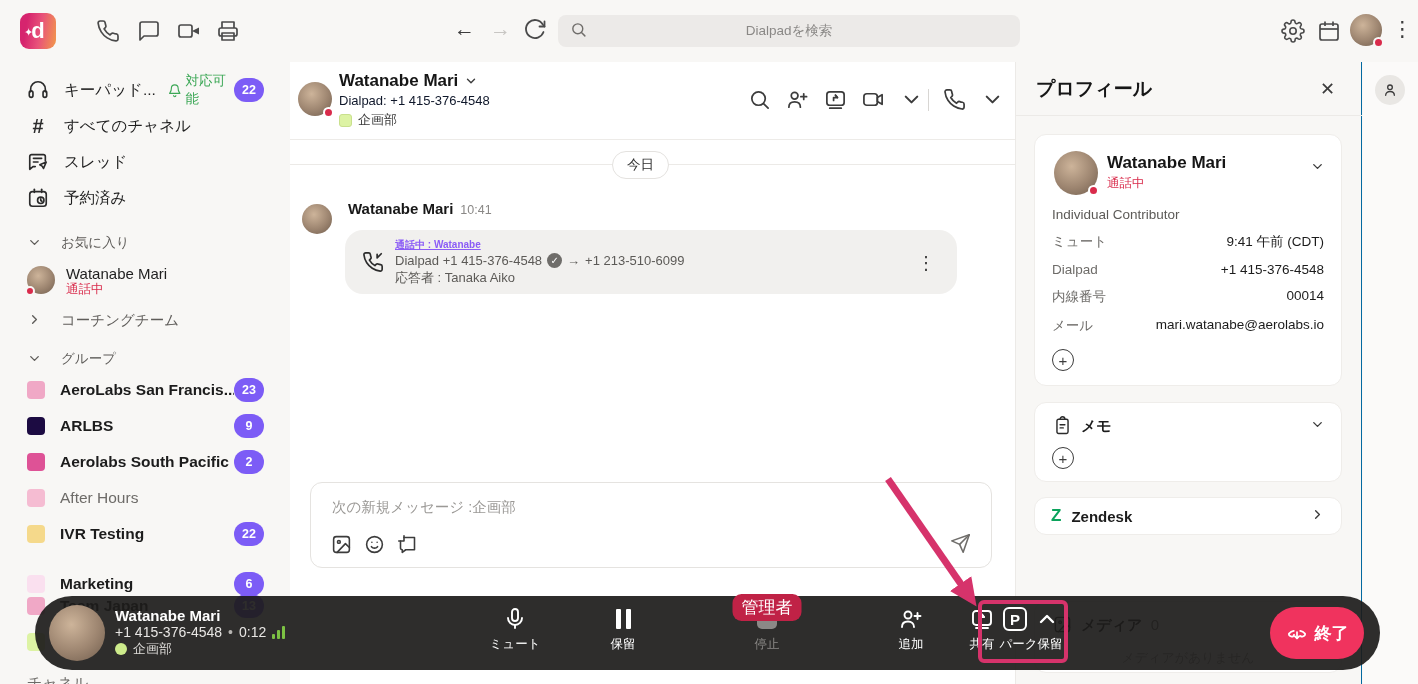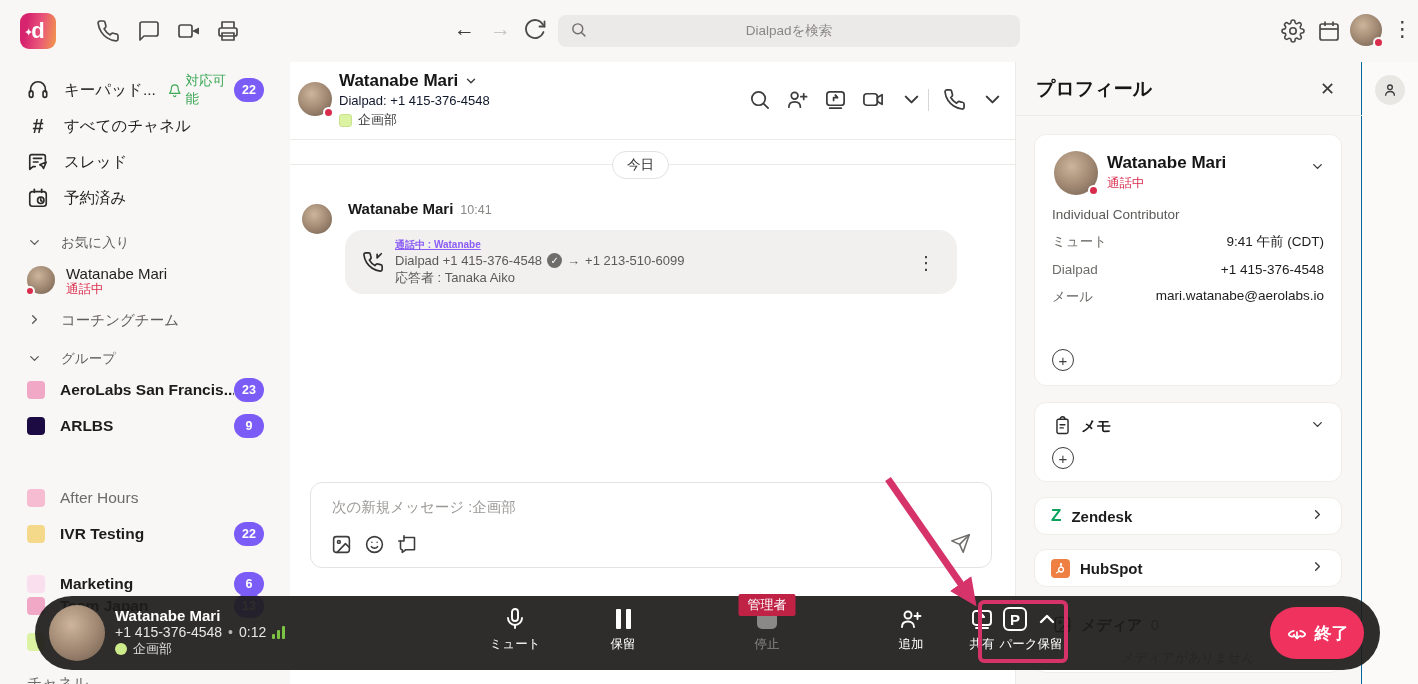--- a/index.html
+++ b/index.html
@@ -103,21 +103,21 @@
   .cbtn .clab { font-size:12.5px; color:#fff; margin-top:2px; white-space:nowrap; }
   .cbtn.disabled .clab { color:#8b8987; }
   .pausebars { display:flex; gap:5px; }
   .pausebars i { width:5px; height:20px; background:#fff; border-radius:1px; }
   .stopsq { width:20px; height:20px; border-radius:5px; background:#8b8987; }
   .keypad-grid { display:grid; grid-template-columns:repeat(3,5px); grid-auto-rows:5px; gap:3px; }
   .keypad-grid i { width:5px; height:5px; background:#fff; border-radius:50%; }
   .park-p { width:24px; height:24px; border:2px solid #fff; border-radius:6px; color:#fff; font-weight:bold; font-size:15px;
             display:flex; align-items:center; justify-content:center; }
   .admin-badge { position:absolute; left:50%; transform:translateX(-50%); top:-10px; background:#C02246; color:#fff;
-                 font-size:13px; padding:2px 9px; border-radius:2px; white-space:nowrap; }
+                 font-size:17px; padding:2px 9px; border-radius:9px; white-space:nowrap; }
   .endbtn { position:absolute; right:16px; top:11px; width:94px; height:52px; background:#F0335E; border-radius:26px;
             display:flex; align-items:center; justify-content:center; gap:7px; color:#fff; font-size:17px; font-weight:bold; cursor:pointer; }
   .park-highlight { position:absolute; left:978px; top:600px; width:90px; height:63px; border:4px solid #D6336B;
                     border-radius:6px; z-index:60; pointer-events:none; }
   #annot-arrow { position:absolute; left:0; top:0; width:1418px; height:684px; z-index:70; pointer-events:none; }
 
   .clip-bottom { position:absolute; left:27px; top:612px; color:#6d6b68; font-size:15px; }
 </style>
 </head>
 <body>
@@ -251,20 +251,25 @@
 
   <div class="sb-row" style="top:310px">
     <span class="swatch" style="background-color: rgb(240, 168, 198);"></span>
     <span class="grp-name">AeroLabs San Francis...</span>
     <span class="badge">23</span>
   </div>
   <div class="sb-row" style="top:346px">
     <span class="swatch" style="background-color: rgb(28, 11, 66);"></span>
     <span class="grp-name">ARLBS</span>
     <span class="badge">9</span>
+  </div>
+  <div class="sb-row" style="top:382px">
+    <span class="swatch" style="background-color: rgb(222, 82, 150);"></span>
+    <span class="grp-name">Aerolabs South Pacific</span>
+    <span class="badge">2</span>
   </div>
   <div class="sb-row" style="top:418px">
     <span class="swatch" style="background-color: rgb(245, 188, 210);"></span>
     <span class="grp-name muted">After Hours</span>
 
   </div>
   <div class="sb-row" style="top:454px">
     <span class="swatch" style="background-color: rgb(245, 217, 139);"></span>
     <span class="grp-name">IVR Testing</span>
     <span class="badge">22</span>
@@ -409,20 +414,24 @@
       <div style="font-size:13.5px;color:#5c5a57">Individual Contributor</div>
       <div class="prow">
           <span class="lab">ミュート</span>
           <span class="val">9:41 午前 (CDT)</span>
         </div>
       <div class="prow">
           <span class="lab">Dialpad</span>
           <span class="val">+1 415-376-4548</span>
         </div>
       <div class="prow">
+          <span class="lab">内線番号</span>
+          <span class="val">00014</span>
+        </div>
+      <div class="prow">
           <span class="lab">メール</span>
           <span class="val">mari.watanabe@aerolabs.io</span>
         </div>
     </div>
     <div class="plus-circle" style="position:absolute;left:17px;bottom:14px">+</div>
   </div>
 
   <div class="pcard" style="top:340px;height:80px">
     <span style="position:absolute;left:18px;top:13px;color:#2b2b2b"><svg width="19" height="19" viewBox="0 0 24 24" fill="none" stroke="currentColor" stroke-width="1.8" stroke-linecap="round" stroke-linejoin="round">
           <rect x="5" y="4" width="14" height="18" rx="2"></rect>
@@ -438,34 +447,20 @@
   </div>
 
   <div class="int-row" style="top:435px">
     <span style="color:#0BA35C;font-weight:bold;font-size:17px">Z</span>
     <span class="int-name">Zendesk</span>
     <span class="int-chev"><svg width="15" height="15" viewBox="0 0 24 24" fill="none" stroke="currentColor" stroke-width="2.2" stroke-linecap="round" stroke-linejoin="round">
           <polyline points="9 6 15 12 9 18"></polyline>
         </svg></span>
   </div>
 
-  <div class="int-row" style="top:487px">
-    <span style="width:19px;height:19px;background:#EE8043;border-radius:4px;display:flex;align-items:center;justify-content:center">
-        <svg width="13" height="13" viewBox="0 0 24 24" fill="none" stroke="#fff" stroke-width="2.4" stroke-linecap="round">
-          <circle cx="13" cy="14" r="4.5"></circle>
-          <line x1="13" y1="9.5" x2="13" y2="5"></line>
-          <circle cx="13" cy="4" r="1" fill="#fff"></circle>
-          <line x1="5" y1="20" x2="9.5" y2="17"></line>
-        </svg>
-      </span>
-    <span class="int-name">HubSpot</span>
-    <span class="int-chev"><svg width="15" height="15" viewBox="0 0 24 24" fill="none" stroke="currentColor" stroke-width="2.2" stroke-linecap="round" stroke-linejoin="round">
-          <polyline points="9 6 15 12 9 18"></polyline>
-        </svg></span>
-  </div>
 
   <div class="pcard" style="top:539px;height:72px">
     <span style="position:absolute;left:18px;top:13px;color:#2b2b2b"><svg width="19" height="19" viewBox="0 0 24 24" fill="none" stroke="currentColor" stroke-width="1.8" stroke-linecap="round" stroke-linejoin="round">
           <rect x="3" y="3" width="18" height="18" rx="3"></rect>
           <circle cx="9" cy="9" r="1.6"></circle>
           <path d="M21 15.5l-4.5-4.5L7 21"></path>
         </svg></span>
     <span style="position:absolute;left:46px;top:14px;font-size:15px;font-weight:bold;color:#1c1c1c"><span>メディア</span>&nbsp;&nbsp;<span style="font-weight:normal;color:#6e6c69">0</span></span>
     <div style="position:absolute;left:0;right:0;top:47px;text-align:center;font-size:13px;color:#9b9996">メディアがありません</div>
   </div>

